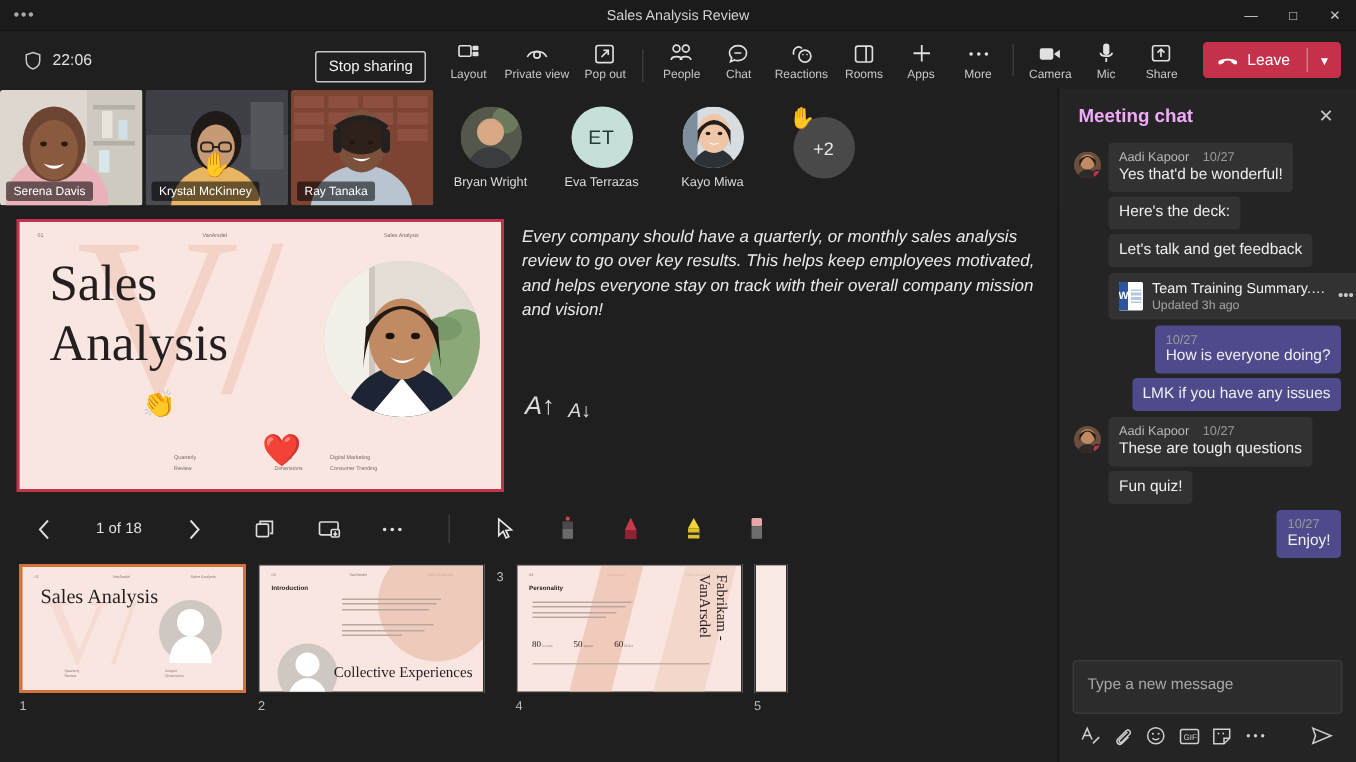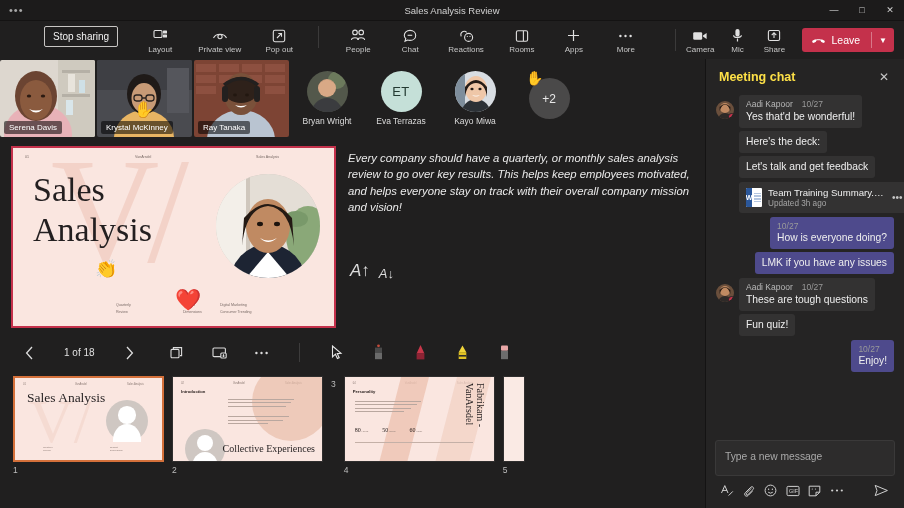--- a/index.html
+++ b/index.html
@@ -31,21 +31,21 @@
   
   .toolbar {
     height:38px; background:#201f1f; display:flex; align-items:center;
     padding:0 7px; position:relative;
   }
   .tl-left { display:flex; align-items:center; gap:6px; width:270px; }
   .shield-time { display:flex; align-items:center; gap:7px; padding-left:9px; }
   .shield { width:12px; height:13px; flex:none; }
   .timer { font-size:10.5px; color:#e1e1e1; }
 
-  .tl-center { display:flex; align-items:flex-start; gap:16px;margin-left:37px; }
+  .tl-center { display:flex; align-items:flex-end; gap:2px;margin-left:37px; }
   .stopshare {
     border:1px solid #c8c6c4; background:transparent; color:#f2f2f2;
     font-size:10px; padding:4px 8px; border-radius:2px;
     font-family:"Liberation Sans", sans-serif; cursor:pointer; white-space:nowrap;
     margin-right:8px;
   }
   .tbtn {
     display:flex; flex-direction:column; align-items:center; justify-content:center;
     min-width:36px; padding:2px 4px 1px; border-radius:3px; cursor:pointer;
   }
@@ -132,21 +132,21 @@
   .t-lines { position:absolute; }
   .t-lines i { display:block; height:1px; background:#b9a79f; margin-bottom:2.4px; }
   .t-circ { position:absolute; border-radius:50%; background:#cfc7c2; }
   .t-circ::before { content:''; position:absolute; width:42%; height:42%; border-radius:50%;
     background:#fff; left:29%; top:14%; }
   .t-circ::after { content:''; position:absolute; width:66%; height:42%; left:17%; bottom:0;
     background:#fff; border-radius:50% 50% 0 0 / 90% 90% 0 0; }
 
   
   .chat-hdr { height:36px; display:flex; align-items:center; padding:0 10px 0 13px; }
-  .chat-hdr .ttl { font-size:12.5px; font-weight:bold; color:#fde047; }
+  .chat-hdr .ttl { font-size:12.5px; font-weight:bold; color:#f0abfc; }
   .chat-hdr .x { margin-left:auto; font-size:12px; color:#c7c7c7; cursor:pointer;
     width:20px; height:20px; display:flex; align-items:center; justify-content:center; border-radius:3px; }
   .chat-body { flex:1; overflow:hidden; display:flex; flex-direction:column;
     justify-content:flex-start; padding:0 10px 4px 10px; }
   .msggrp { display:flex; gap:5px; margin-bottom:4px; position:relative; }
   .cav { width:18px; height:18px; border-radius:50%; overflow:hidden; flex:none;
     margin-top:6px; position:relative; }
   .cav .pres { position:absolute; right:-1px; bottom:-1px; width:7px; height:7px;
     border-radius:50%; background:#c4314b; border:1.5px solid #252424; }
   .bubbles { display:flex; flex-direction:column; gap:3px; align-items:flex-start; }
@@ -193,20 +193,28 @@
     <div class="tb-dots">•••</div>
     <div class="tb-title">Sales Analysis Review</div>
     <div class="tb-win">
       <div class="tb-btn">—</div>
       <div class="tb-btn">□</div>
       <div class="tb-btn close">✕</div>
     </div>
   </div>
 
   <div class="toolbar">
+    <div class="tl-left">
+      <div class="shield-time">
+        <svg class="shield" viewBox="0 0 12 13">
+          <path d="M6 1 L10.5 2.6 V6.4 C10.5 9.2 8.5 11.2 6 12 C3.5 11.2 1.5 9.2 1.5 6.4 V2.6 Z" fill="none" stroke="#c8c6c4" stroke-width="1"></path>
+        </svg>
+        <span class="timer">22:06</span>
+      </div>
+    </div>
 
     <div class="tl-center">
       <button class="stopshare">Stop sharing</button>
 
       <div class="tbtn">
         <span class="ic">
           <svg width="15" height="14" viewBox="0 0 15 14">
               <rect x="1" y="1.5" width="8" height="7" rx="1" fill="none" stroke="#e0e0e0" stroke-width="1.1"></rect>
               <rect x="10" y="1.5" width="4" height="3" rx=".6" fill="#e0e0e0"></rect>
               <rect x="10" y="5.5" width="4" height="3" rx=".6" fill="#e0e0e0"></rect>

